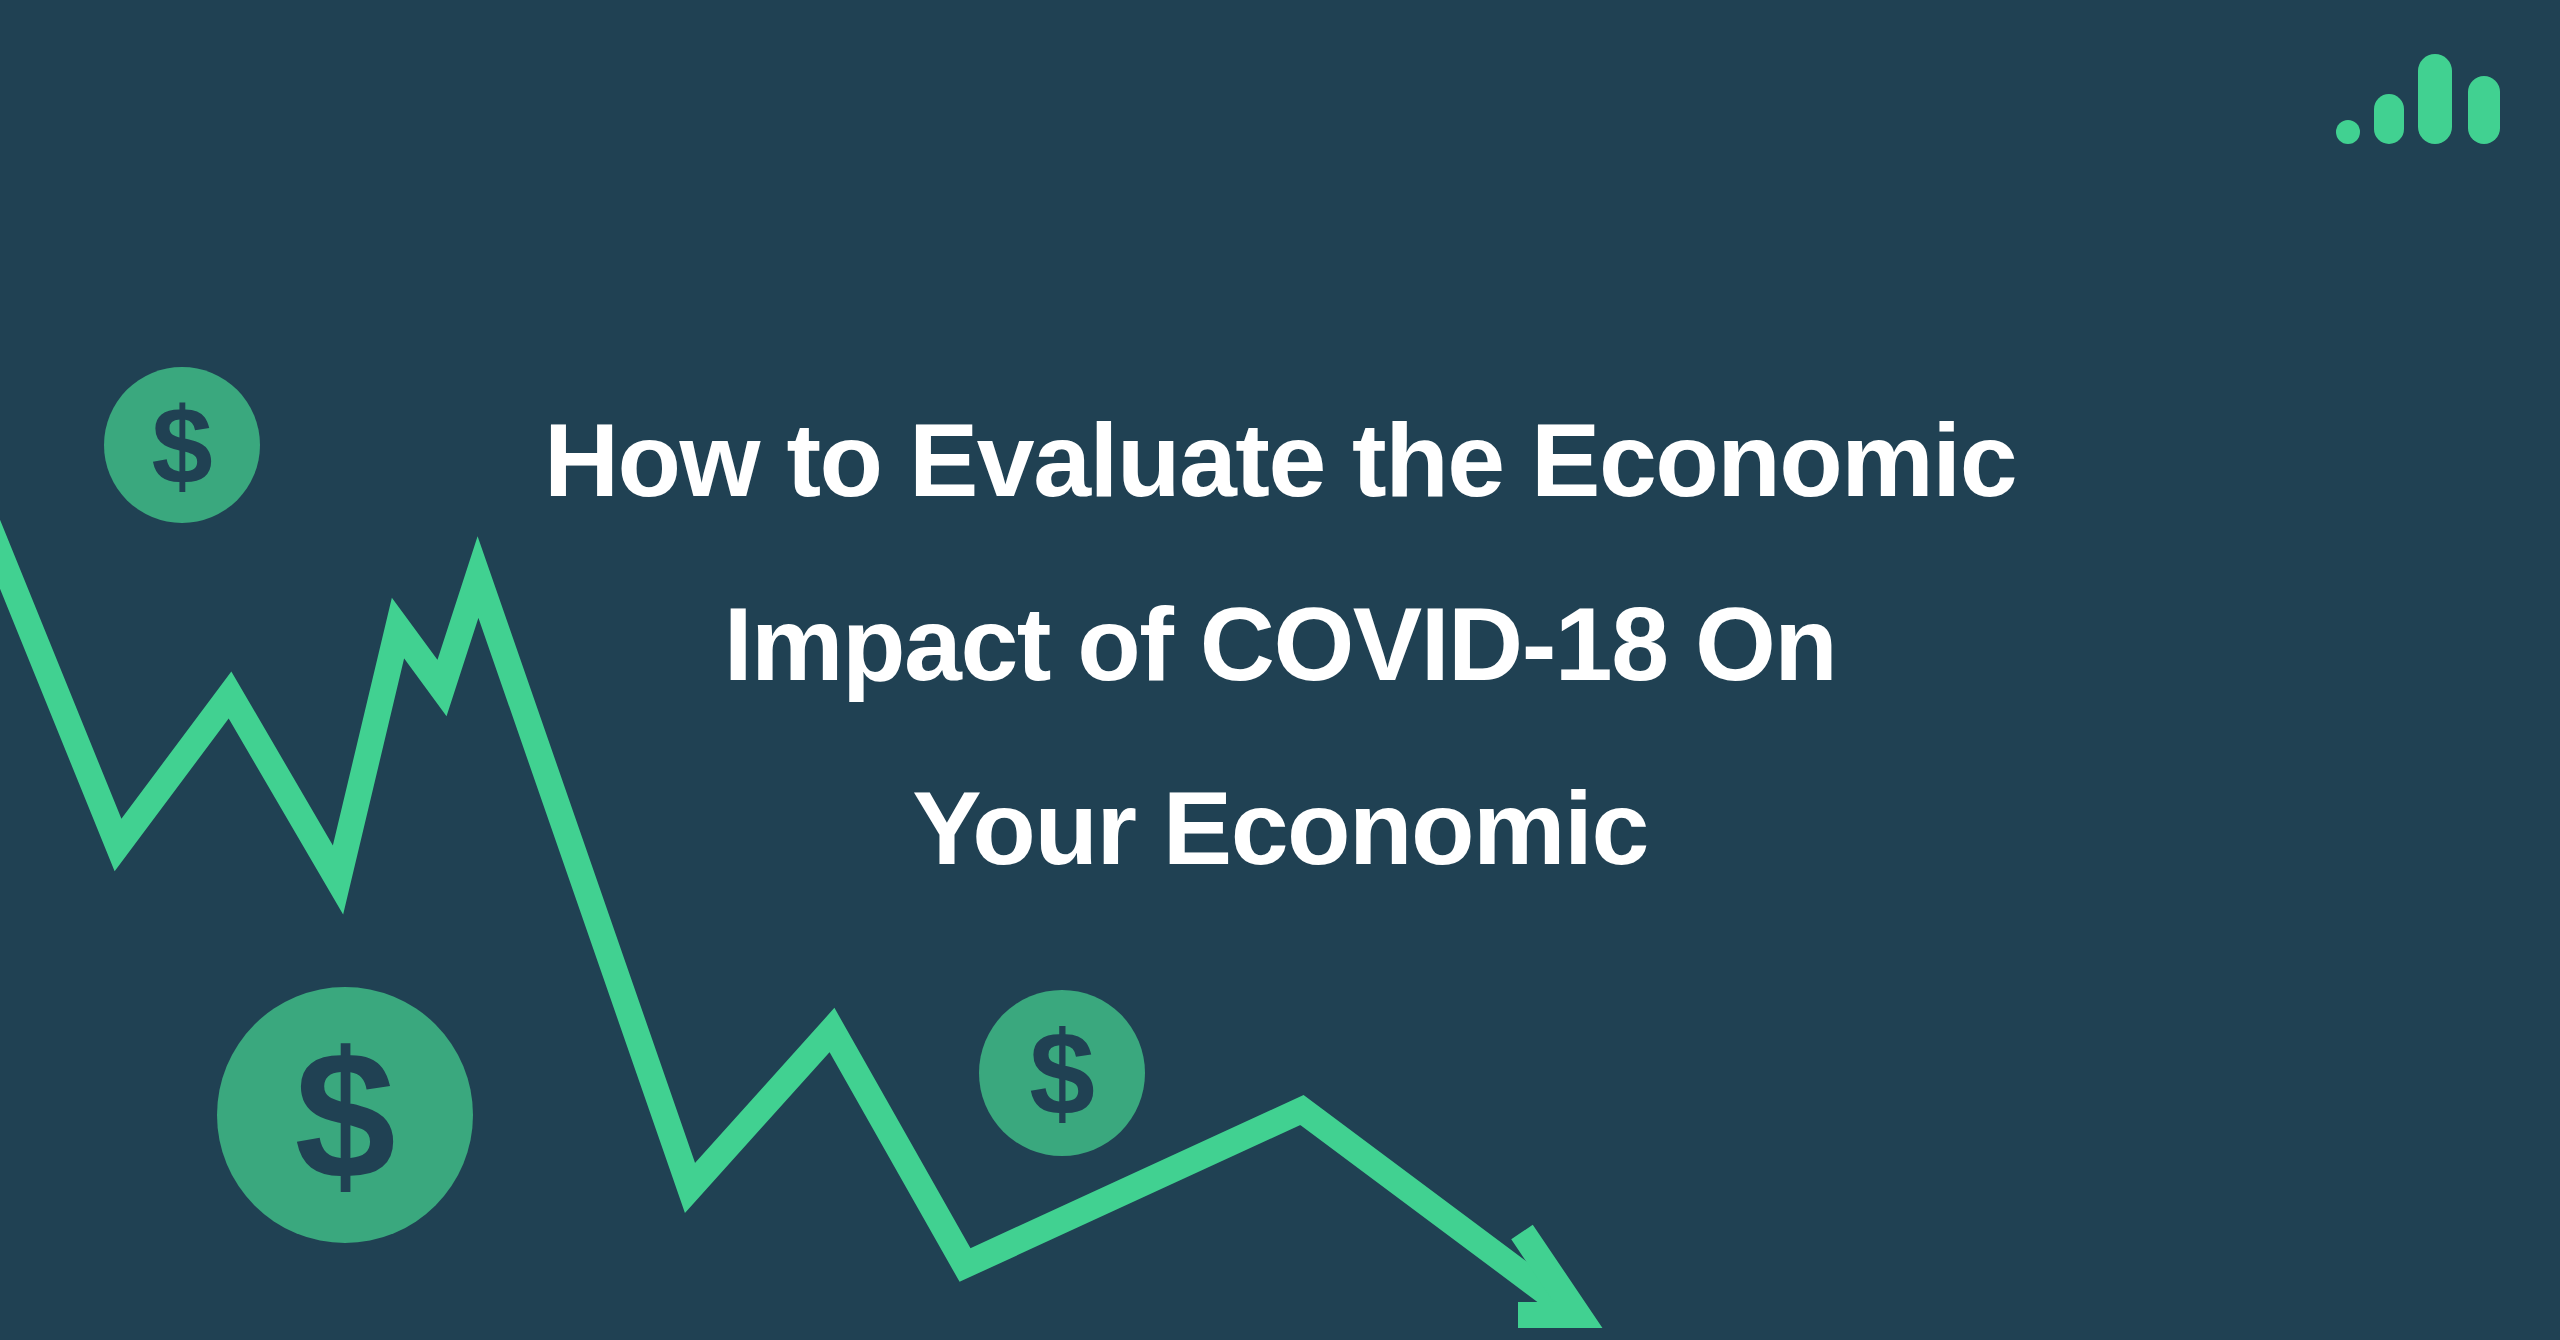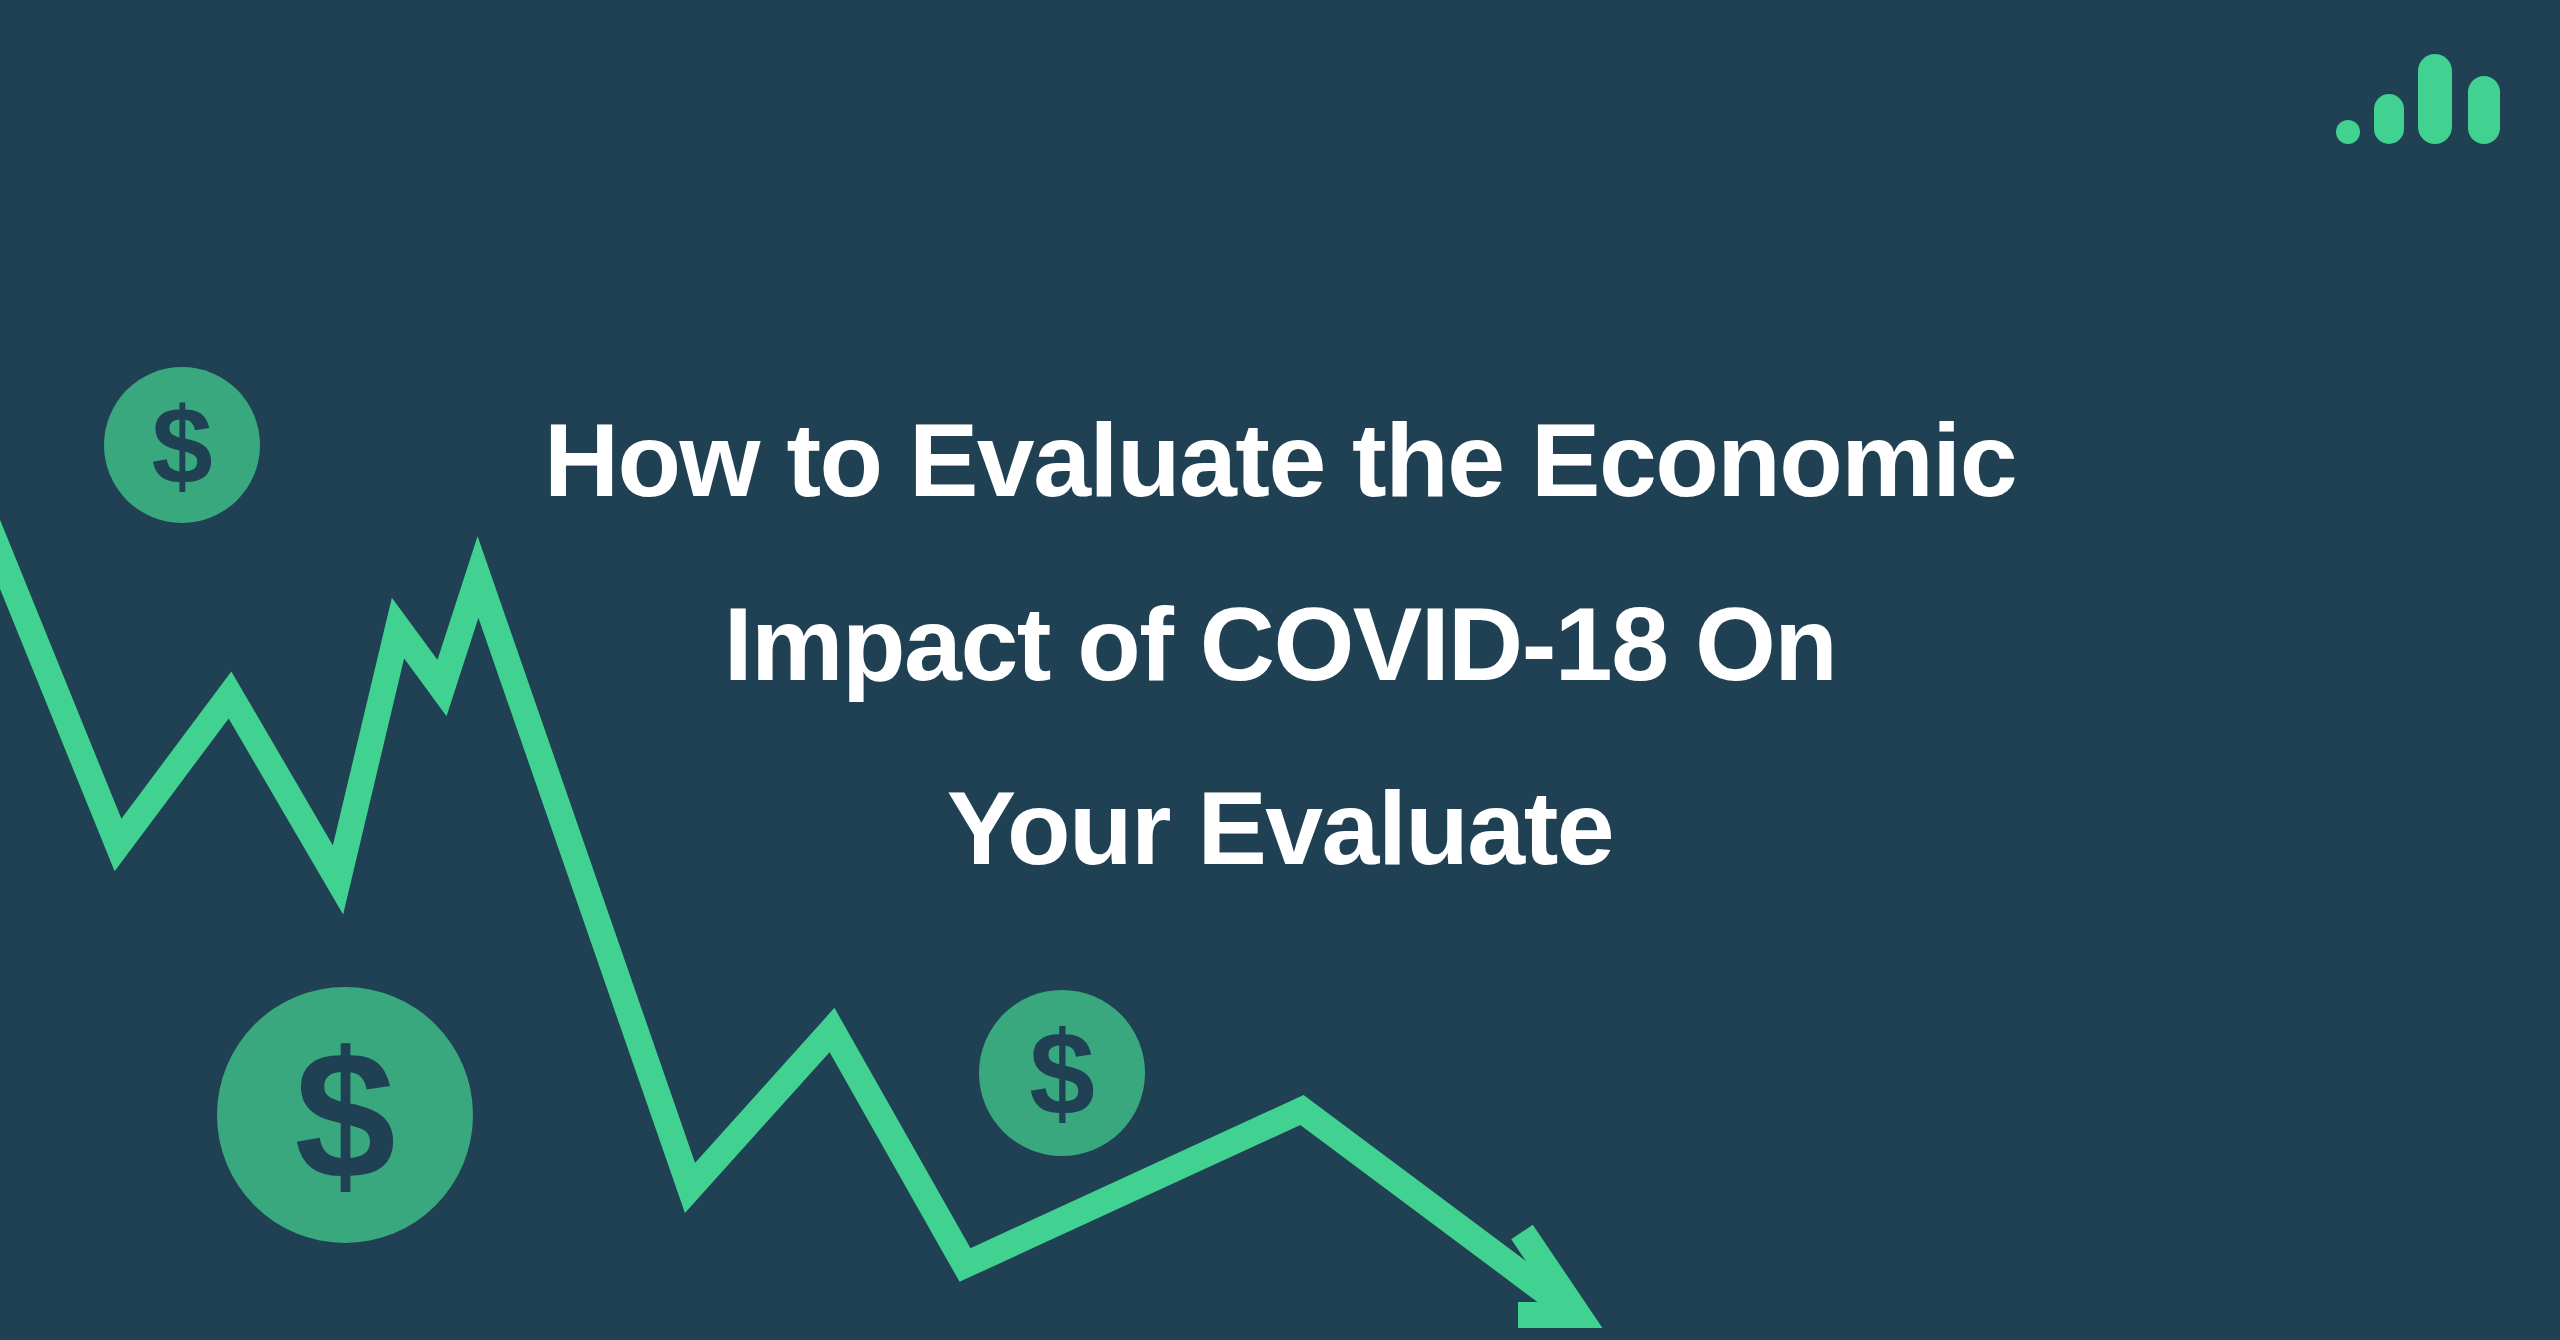--- a/index.html
+++ b/index.html
@@ -82,16 +82,16 @@
   <svg id="logo-mark" viewBox="0 0 176 102">
     <rect x="4" y="78" width="24" height="24" rx="12" fill="#41d191"></rect>
     <rect x="42" y="52" width="30" height="50" rx="15" fill="#41d191"></rect>
     <rect x="86" y="12" width="34" height="90" rx="17" fill="#41d191"></rect>
     <rect x="136" y="34" width="32" height="68" rx="16" fill="#41d191"></rect>
   </svg>
 
   <div id="title-block">
     <span class="title-line" style="color: rgb(255, 255, 255);">How to Evaluate the Economic</span>
     <span class="title-line" style="color: rgb(255, 255, 255);">Impact of COVID-18 On</span>
-    <span class="title-line" style="color: rgb(255, 255, 255);">Your Evaluate</span>
+    <span class="title-line" style="color: rgb(255, 255, 255);">Your Economic</span>
   </div>
 
 </div>
 
 </body></html>

